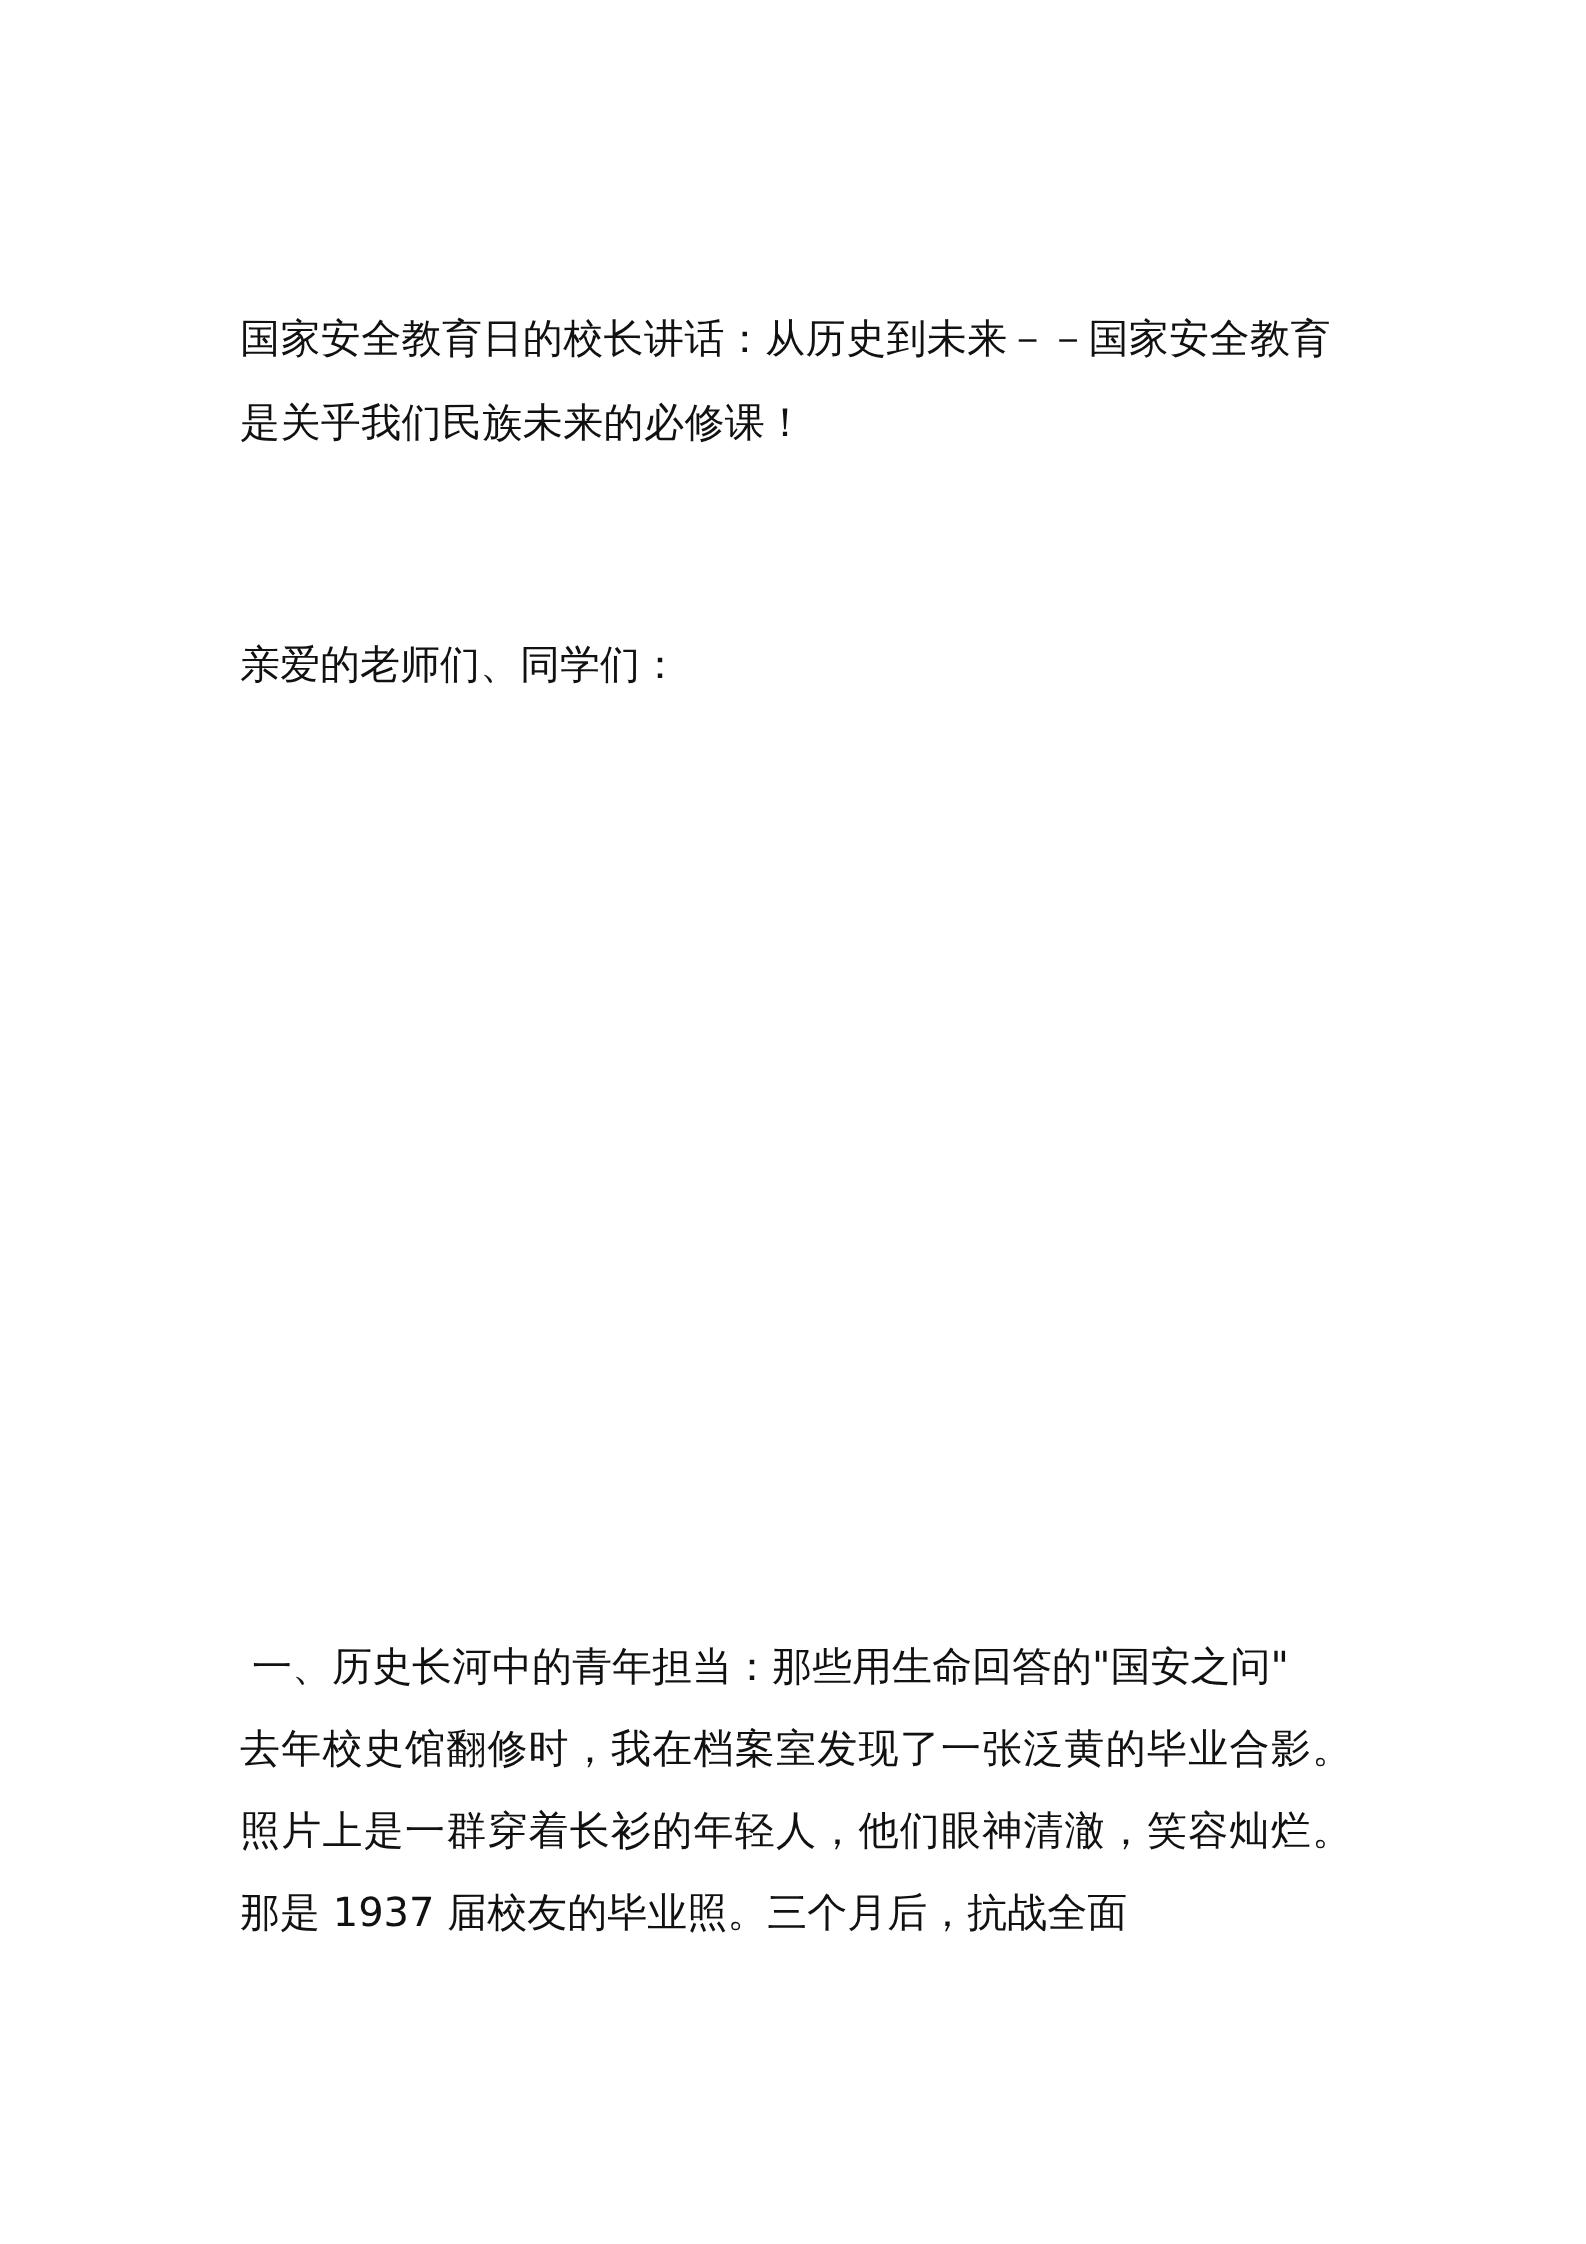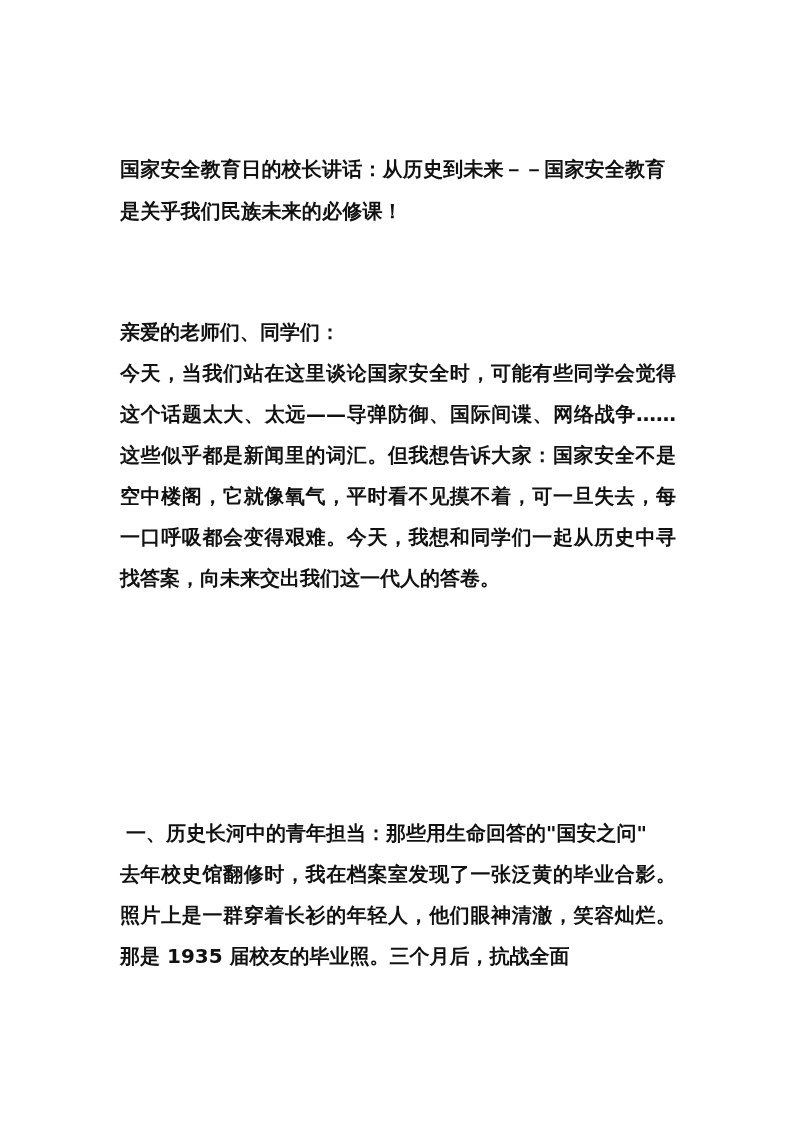--- a/index.html
+++ b/index.html
@@ -20,50 +20,48 @@
       left: 120px;
       top: 0;
       width: 556px;
     }
     .title {
       position: absolute;
       left: 0;
       top: 148px;
       width: 556px;
       font-size: 20px;
-      font-weight: bold;
+      font-weight: normal;
       line-height: 42px;
       letter-spacing: 0.2px;
       margin: 0;
     }
     .body-block {
       position: absolute;
       left: 0;
       width: 556px;
       font-size: 20px;
       line-height: 41px;
       margin: 0;
     }
     .body-block p {
       margin: 0;
       text-align: justify;
-      font-weight: bold;
     }
     .intro { top: 312px; }
     .section { top: 813px; }
     .section-heading { padding-left: 6px; }
   </style>
 </head>
 <body>
 
 <div class="page">
   <h1 class="title">国家安全教育日的校长讲话：从历史到未来－－国家安全教育是关乎我们民族未来的必修课！</h1>
 
   <div class="body-block intro">
     <p>亲爱的老师们、同学们：</p>
-    <p>今天，当我们站在这里谈论国家安全时，可能有些同学会觉得这个话题太大、太远——导弹防御、国际间谍、网络战争……这些似乎都是新闻里的词汇。但我想告诉大家：国家安全不是空中楼阁，它就像氧气，平时看不见摸不着，可一旦失去，每一口呼吸都会变得艰难。今天，我想和同学们一起从历史中寻找答案，向未来交出我们这一代人的答卷。</p>
   </div>
 
   <div class="body-block section">
     <p class="section-heading">一、历史长河中的青年担当：那些用生命回答的"国安之问"</p>
-    <p>去年校史馆翻修时，我在档案室发现了一张泛黄的毕业合影。照片上是一群穿着长衫的年轻人，他们眼神清澈，笑容灿烂。那是 1935 届校友的毕业照。三个月后，抗战全面</p>
+    <p>去年校史馆翻修时，我在档案室发现了一张泛黄的毕业合影。照片上是一群穿着长衫的年轻人，他们眼神清澈，笑容灿烂。那是 1937 届校友的毕业照。三个月后，抗战全面</p>
   </div>
 </div>
 
 </body></html>

